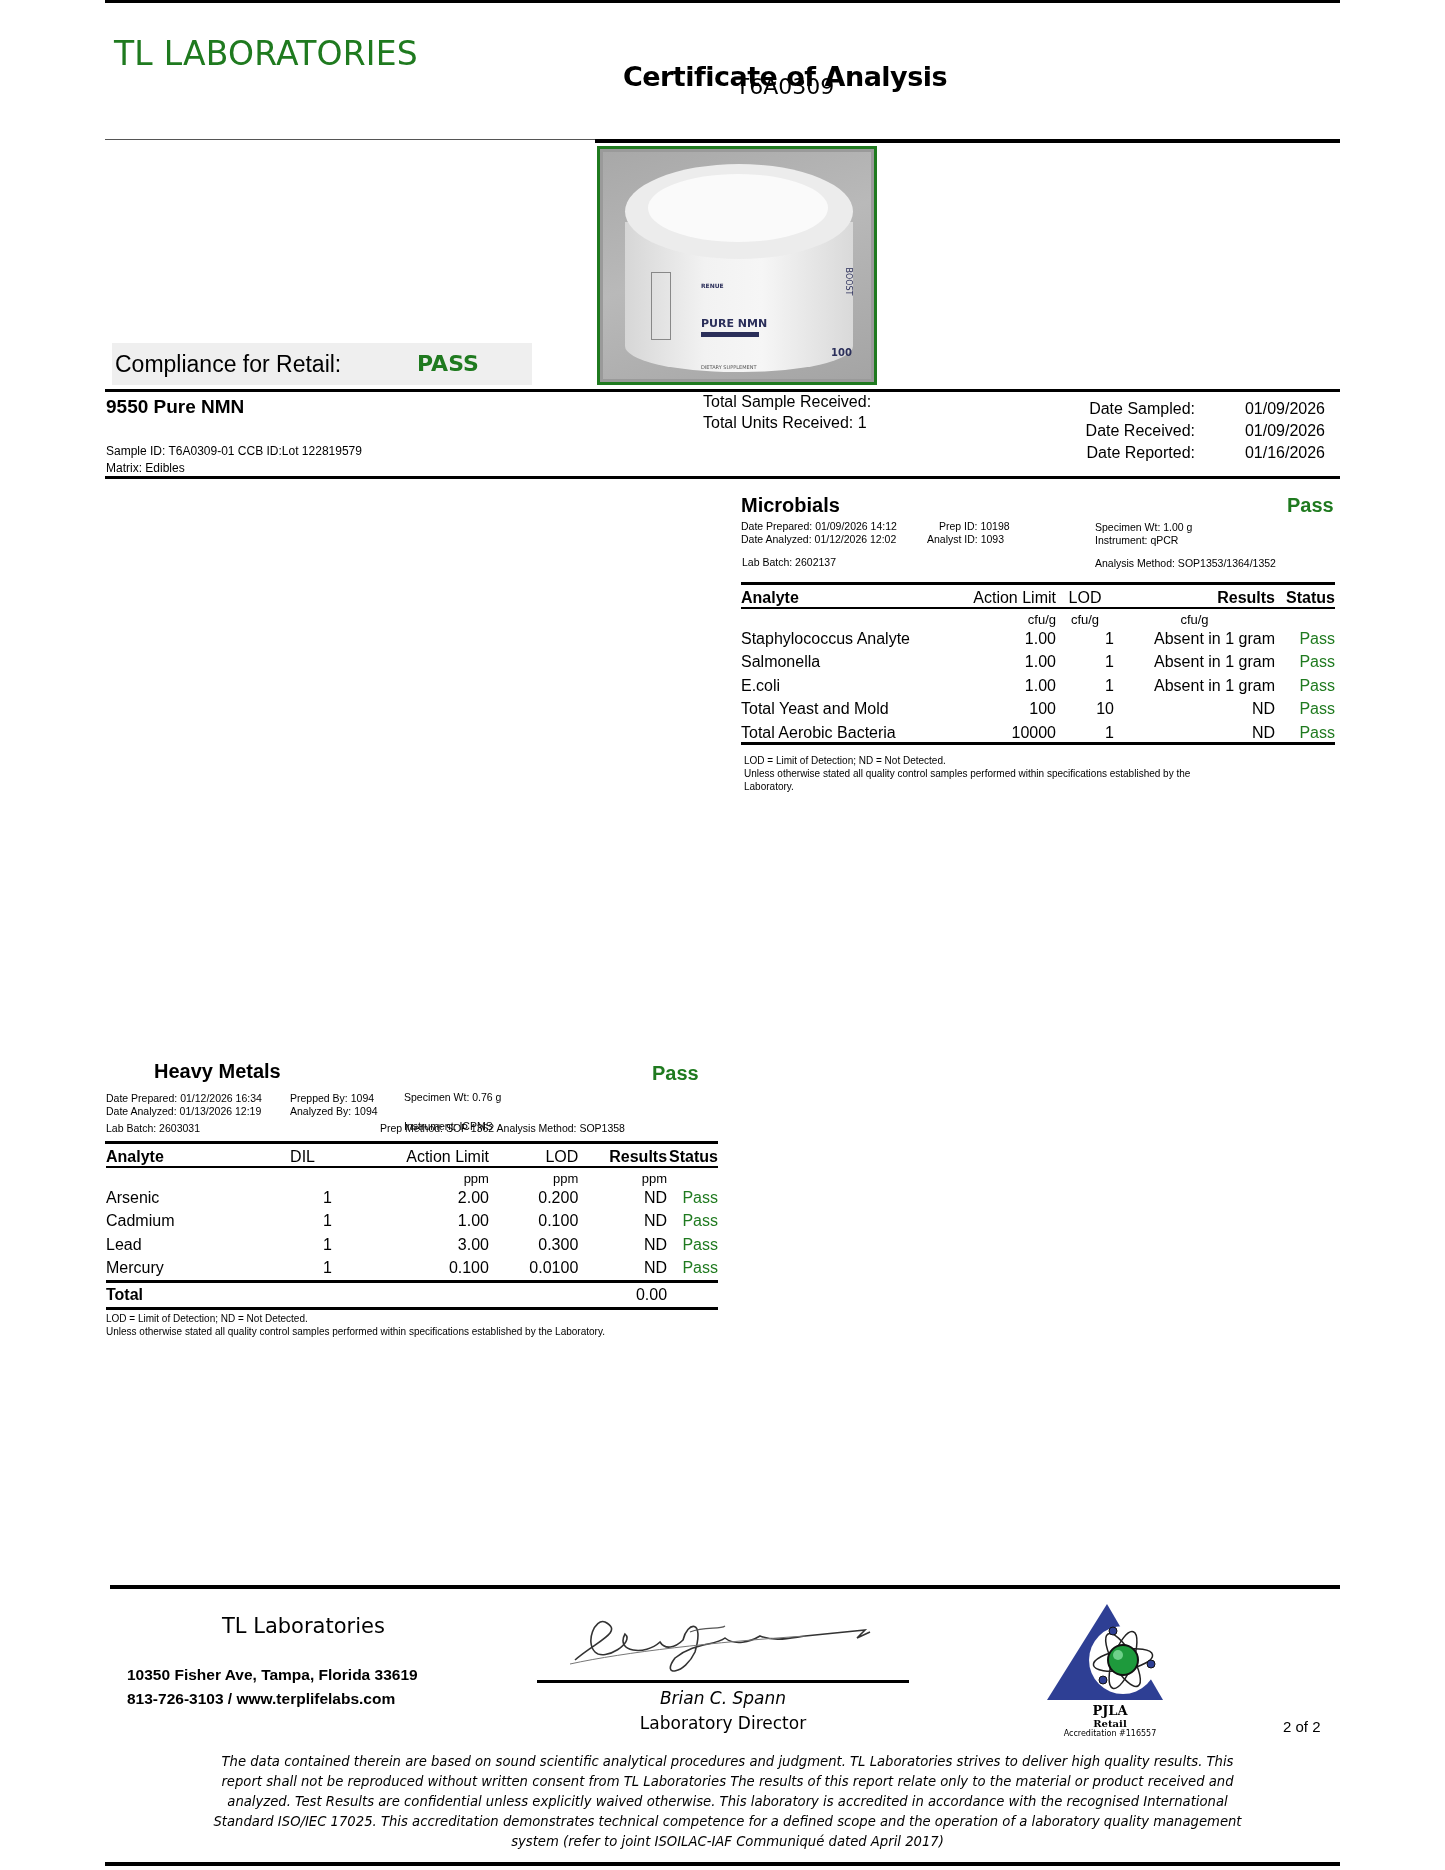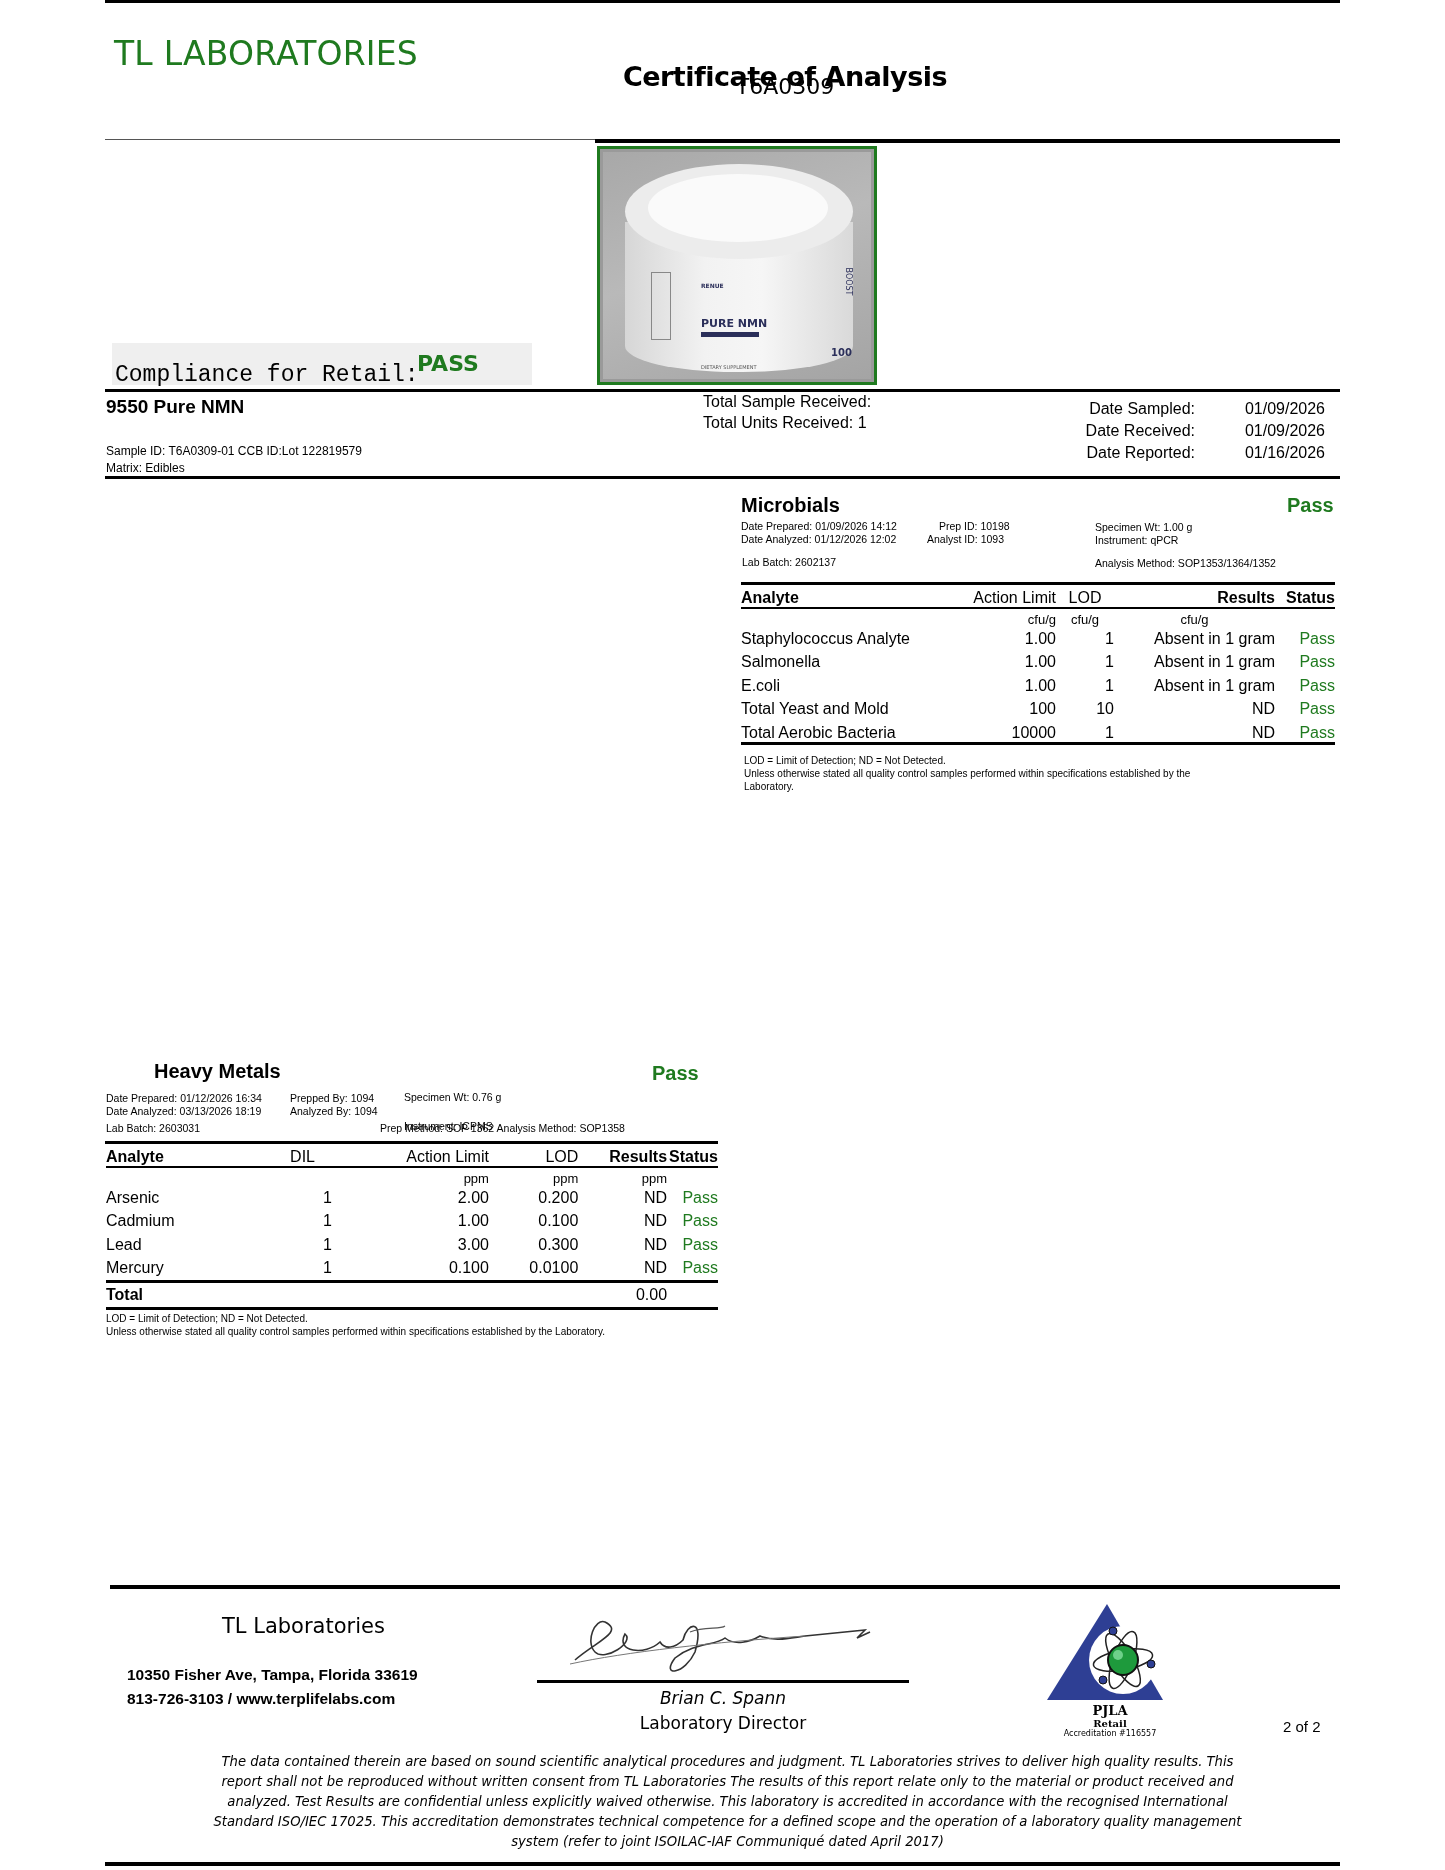--- a/index.html
+++ b/index.html
@@ -21,21 +21,21 @@
   .jar-label { position: absolute; left: 98px; top: 165px; font-size: 11px; font-weight: bold; color: #2b2f5a; font-family: "DejaVu Sans", sans-serif; }
   .jar-sub { position: absolute; left: 98px; top: 180px; width: 58px; height: 5px; background: #2b2f5a; }
   .jar-brand { position: absolute; left: 98px; top: 130px; font-size: 6px; font-weight: bold; color: #2b2f5a; font-family: "DejaVu Sans", sans-serif; }
   .jar-boost { position: absolute; left: 232px; top: 125px; font-size: 8px; color: #2b2f5a; transform: rotate(90deg); font-family: "DejaVu Sans", sans-serif; }
   .jar-100 { position: absolute; left: 228px; top: 195px; font-size: 10px; font-weight: bold; color: #2b2f5a; font-family: "DejaVu Sans", sans-serif; }
   .jar-diet { position: absolute; left: 98px; top: 212px; font-size: 5px; color: #555; font-family: "DejaVu Sans", sans-serif; }
   .jar-panel { position: absolute; left: 48px; top: 120px; width: 18px; height: 66px; border: 1px solid #888; }
 
   
   .compliance { left: 112px; top: 343px; width: 420px; height: 42px; background: #efefef; }
-  .compliance-label { position: absolute; left: 3px; top: 19px; font-family: Liberation Mono, monospace; font-size: 23px; }
+  .compliance-label { position: absolute; left: 3px; top: 8px; font-family: Liberation Sans, sans-serif; font-size: 23px; }
   .compliance-value { position: absolute; left: 305px; top: 8px; font-family: "DejaVu Sans", sans-serif; font-weight: bold; font-size: 22px; color: #1f7a1f; }
 
   
   .product-name { left: 106px; top: 396px; font-weight: bold; font-size: 19px; }
   .small { font-size: 12px; }
   .sample-id { left: 106px; top: 444px; }
   .matrix { left: 106px; top: 461px; }
   .received1 { left: 703px; top: 393px; font-size: 16px; }
   .received2 { left: 703px; top: 414px; font-size: 16px; }
   .date-row { position: absolute; left: 1060px; width: 265px; font-size: 16px; }
@@ -195,21 +195,21 @@
   </tr>
 </tbody>
   </table>
 <div class="rule" style="left:741px; top:742px; width:594px; height:3px;"></div>
 <div class="abs note" style="left:744px; top:754px;">LOD = Limit of Detection; ND = Not Detected.</div>
 <div class="abs note" style="left:744px; top:767px; width:490px;">Unless otherwise stated all quality control samples performed within specifications established by the Laboratory.</div>
 
 <div class="abs sec-title" style="left:106px; top:1060px;margin-left:48px;">Heavy Metals</div>
 <div class="abs sec-pass" style="left:652px; top:1062px;">Pass</div>
 <div class="abs meta" style="left:106px; top:1092px;">Date Prepared: 01/12/2026 16:34</div>
-<div class="abs meta" style="left:106px; top:1105px;">Date Analyzed: 03/13/2026 18:19</div>
+<div class="abs meta" style="left:106px; top:1105px;">Date Analyzed: 01/13/2026 12:19</div>
 <div class="abs meta" style="left:290px; top:1092px;">Prepped By: 1094</div>
 <div class="abs meta" style="left:290px; top:1105px;">Analyzed By: 1094</div>
 <div class="abs meta" style="left:404px; top:1091px;">Specimen Wt: 0.76  g</div>
 <div class="abs meta" style="left:404px; top:1104px;margin-top:16px;">Instrument: ICPMS</div>
 <div class="abs meta" style="left:106px; top:1122px;">Lab Batch: 2603031</div>
 <div class="abs meta" style="left:380px; top:1122px;">Prep Method: SOP 1362  Analysis Method: SOP1358</div>
 <div class="rule" style="left:105px; top:1141px; width:613px; height:3px;"></div>
 
 <table class="res" style="left:106px; top:1144px; width:612px;">
   <colgroup>

